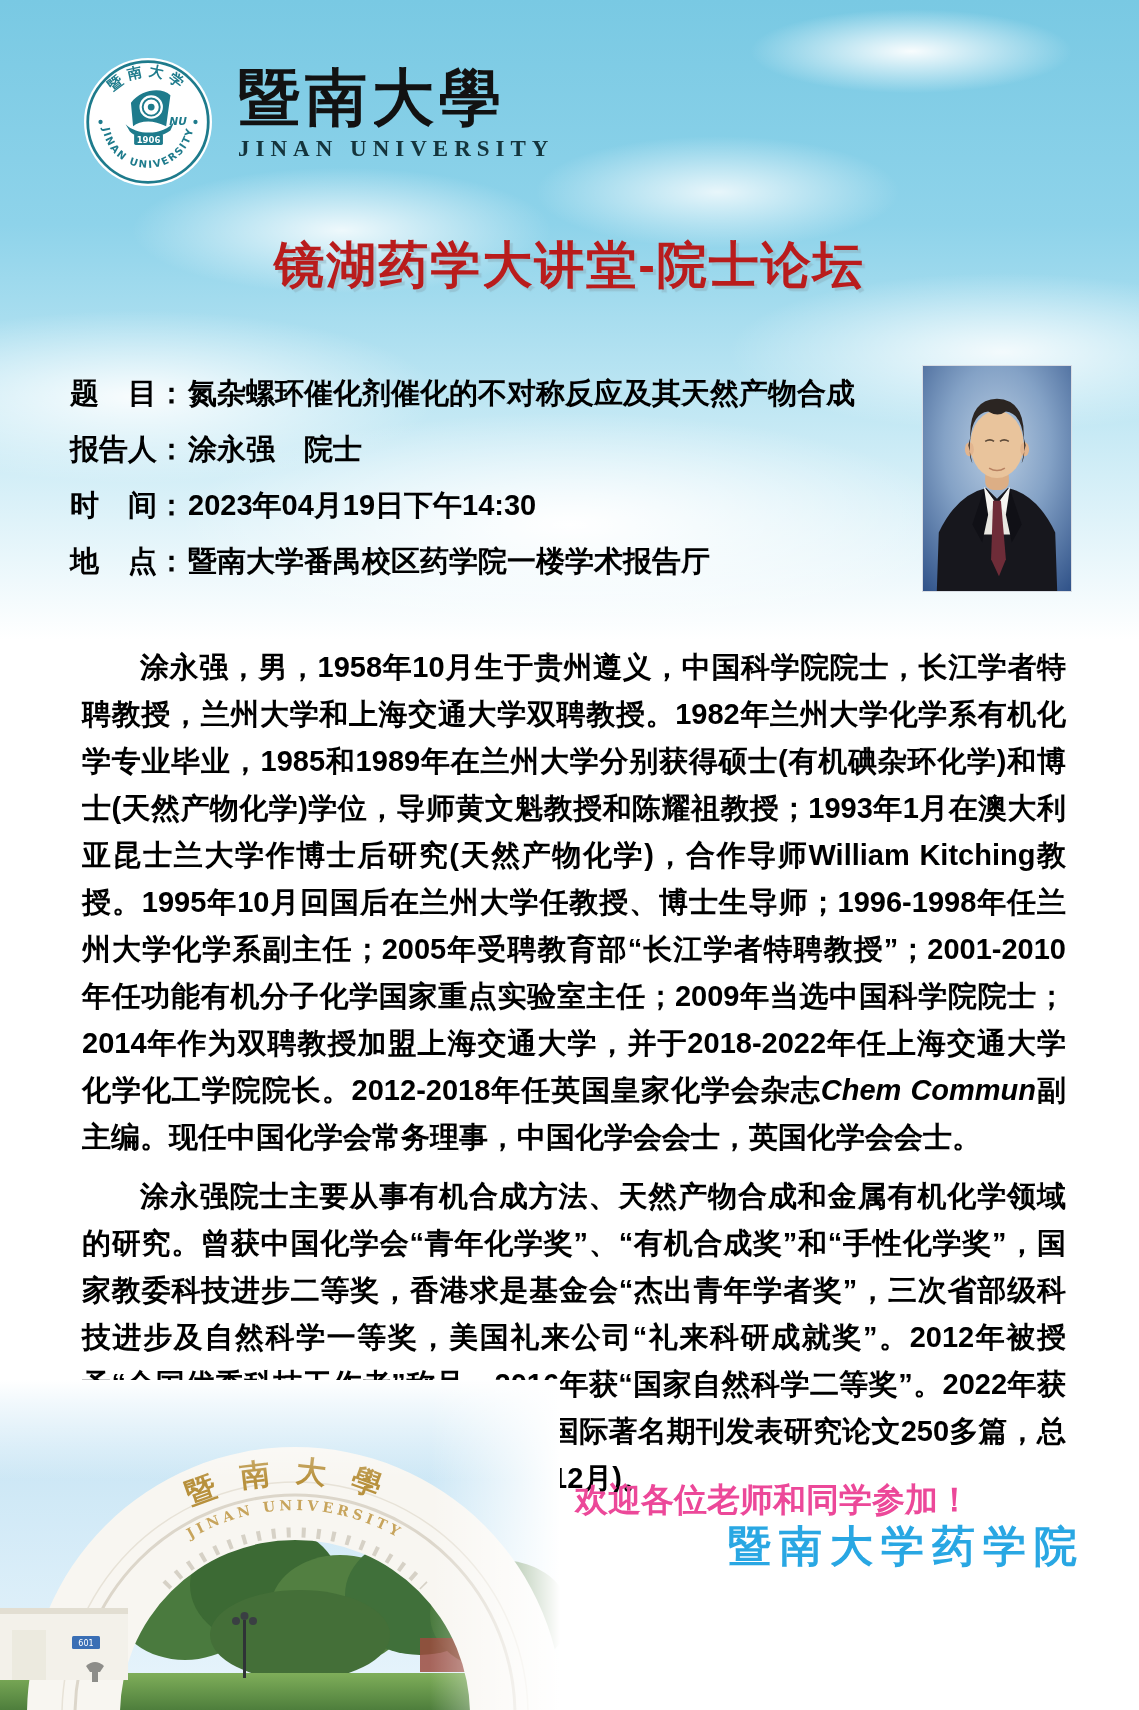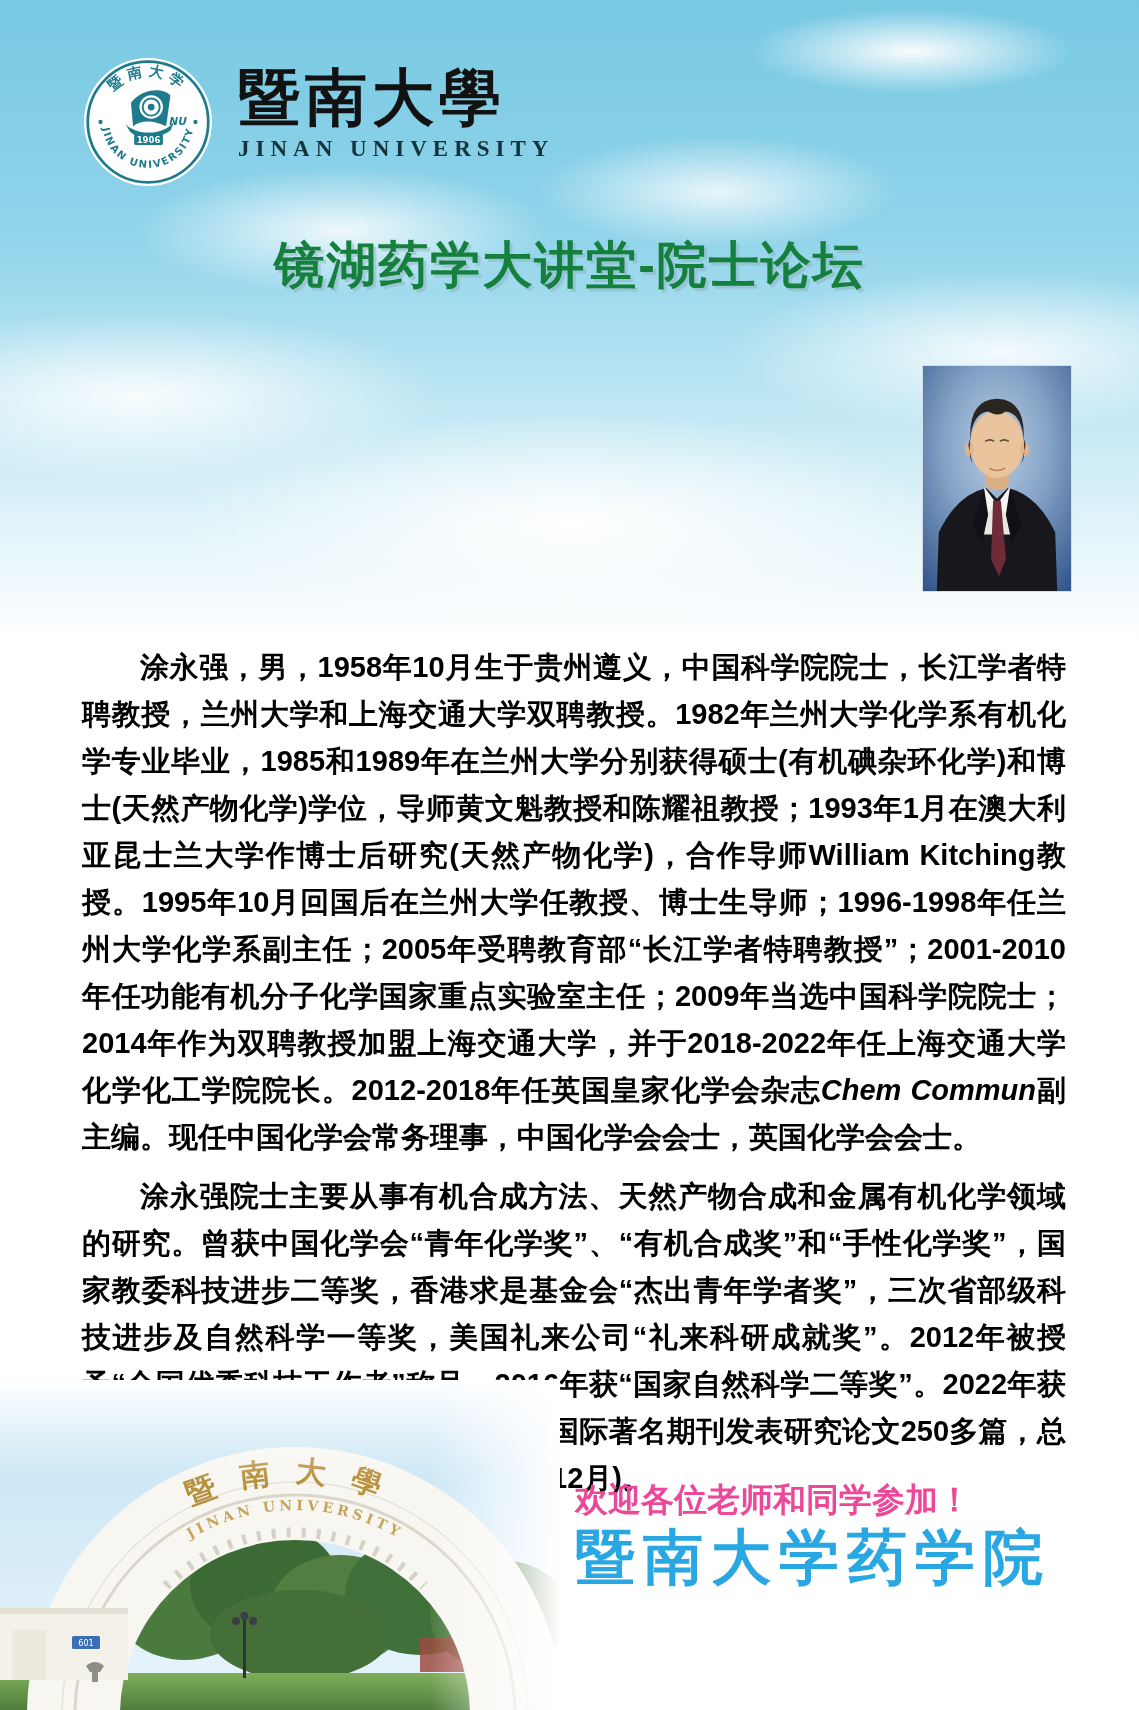--- a/index.html
+++ b/index.html
@@ -22,21 +22,21 @@
   .brand{position:absolute;top:58px;left:84px;display:flex;align-items:flex-start;}
   .seal{width:128px;height:128px;flex:0 0 auto;}
   .brand-text{margin-left:26px;padding-top:8px;}
   .calligraphy{font-family:"DejaVu Serif","Liberation Serif",serif;font-weight:bold;
                font-size:62px;line-height:64px;color:#121212;letter-spacing:5px;}
   .univ-en{font-family:"Liberation Serif","DejaVu Serif",serif;font-size:23px;font-weight:bold;
            color:#14343c;letter-spacing:6px;margin-top:6px;}
 
   
   .title{position:absolute;top:232px;left:0;width:100%;text-align:center;
-         font-size:50px;font-weight:900;letter-spacing:2px;color:#15803d;
+         font-size:50px;font-weight:900;letter-spacing:2px;color:#b91c1c;
          text-shadow:3px 3px 1px rgba(140,175,190,.5);}
 
   
   .details{position:absolute;top:378px;left:70px;width:850px;}
   .detail-row{font-size:29px;font-weight:bold;line-height:31px;margin-bottom:25px;white-space:nowrap;}
   .detail-label{display:inline-block;min-width:118px;}
 
   
   .portrait{position:absolute;top:365px;left:922px;width:150px;height:227px;
             border:1px solid #d8dde4;box-sizing:border-box;}
@@ -44,23 +44,23 @@
 
   
   .bio{position:absolute;top:632px;left:70px;width:1008px;font-size:29px;font-weight:bold;
        line-height:47px;text-align:justify;}
   .bio p{margin:12px;text-indent:2em;}
   .jrnl{font-style:italic;}
 
   
   .welcome{position:absolute;top:1438px;left:575px;width:510px;
            font-size:33px;font-weight:900;color:#ec4899;margin-top:40px;}
-  .organizer{position:absolute;top:1518px;left:575px;width:510px;text-align:left;
+  .organizer{position:absolute;top:1518px;left:575px;width:510px;text-align:right;
              font-family:"DejaVu Serif","Liberation Serif",serif;
-             font-size:60px;font-weight:900;color:#29a7e3;letter-spacing:8px;}
+             font-size:43px;font-weight:900;color:#29a7e3;letter-spacing:8px;}
 
   
   .campus{position:absolute;left:0;top:1380px;width:560px;height:330px;}
   .campus svg{display:block;width:100%;height:100%;}
 </style>
 </head>
 <body>
 
 <div class="poster">
 
@@ -95,20 +95,34 @@
       </g>
     </svg>
     <div class="brand-text">
       <div class="calligraphy">暨南大學</div>
       <div class="univ-en">JINAN  UNIVERSITY</div>
     </div>
   </div>
 
   <div class="title">镜湖药学大讲堂-院士论坛</div>
 
+  <div class="details">
+    <div class="detail-row">
+      <span class="detail-label">题　目：</span><span>氮杂螺环催化剂催化的不对称反应及其天然产物合成</span>
+    </div>
+    <div class="detail-row">
+      <span class="detail-label">报告人：</span><span>涂永强　院士</span>
+    </div>
+    <div class="detail-row">
+      <span class="detail-label">时　间：</span><span>2023年04月19日下午14:30</span>
+    </div>
+    <div class="detail-row">
+      <span class="detail-label">地　点：</span><span>暨南大学番禺校区药学院一楼学术报告厅</span>
+    </div>
+  </div>
 
   <div class="portrait">
     <svg viewBox="0 0 150 227" preserveAspectRatio="none">
       <defs>
         <radialGradient id="pG" cx="50%" cy="36%" r="80%">
           <stop offset="0%" stop-color="#b9cde2"></stop>
           <stop offset="45%" stop-color="#84a2c6"></stop>
           <stop offset="100%" stop-color="#32548a"></stop>
         </radialGradient>
       </defs>

